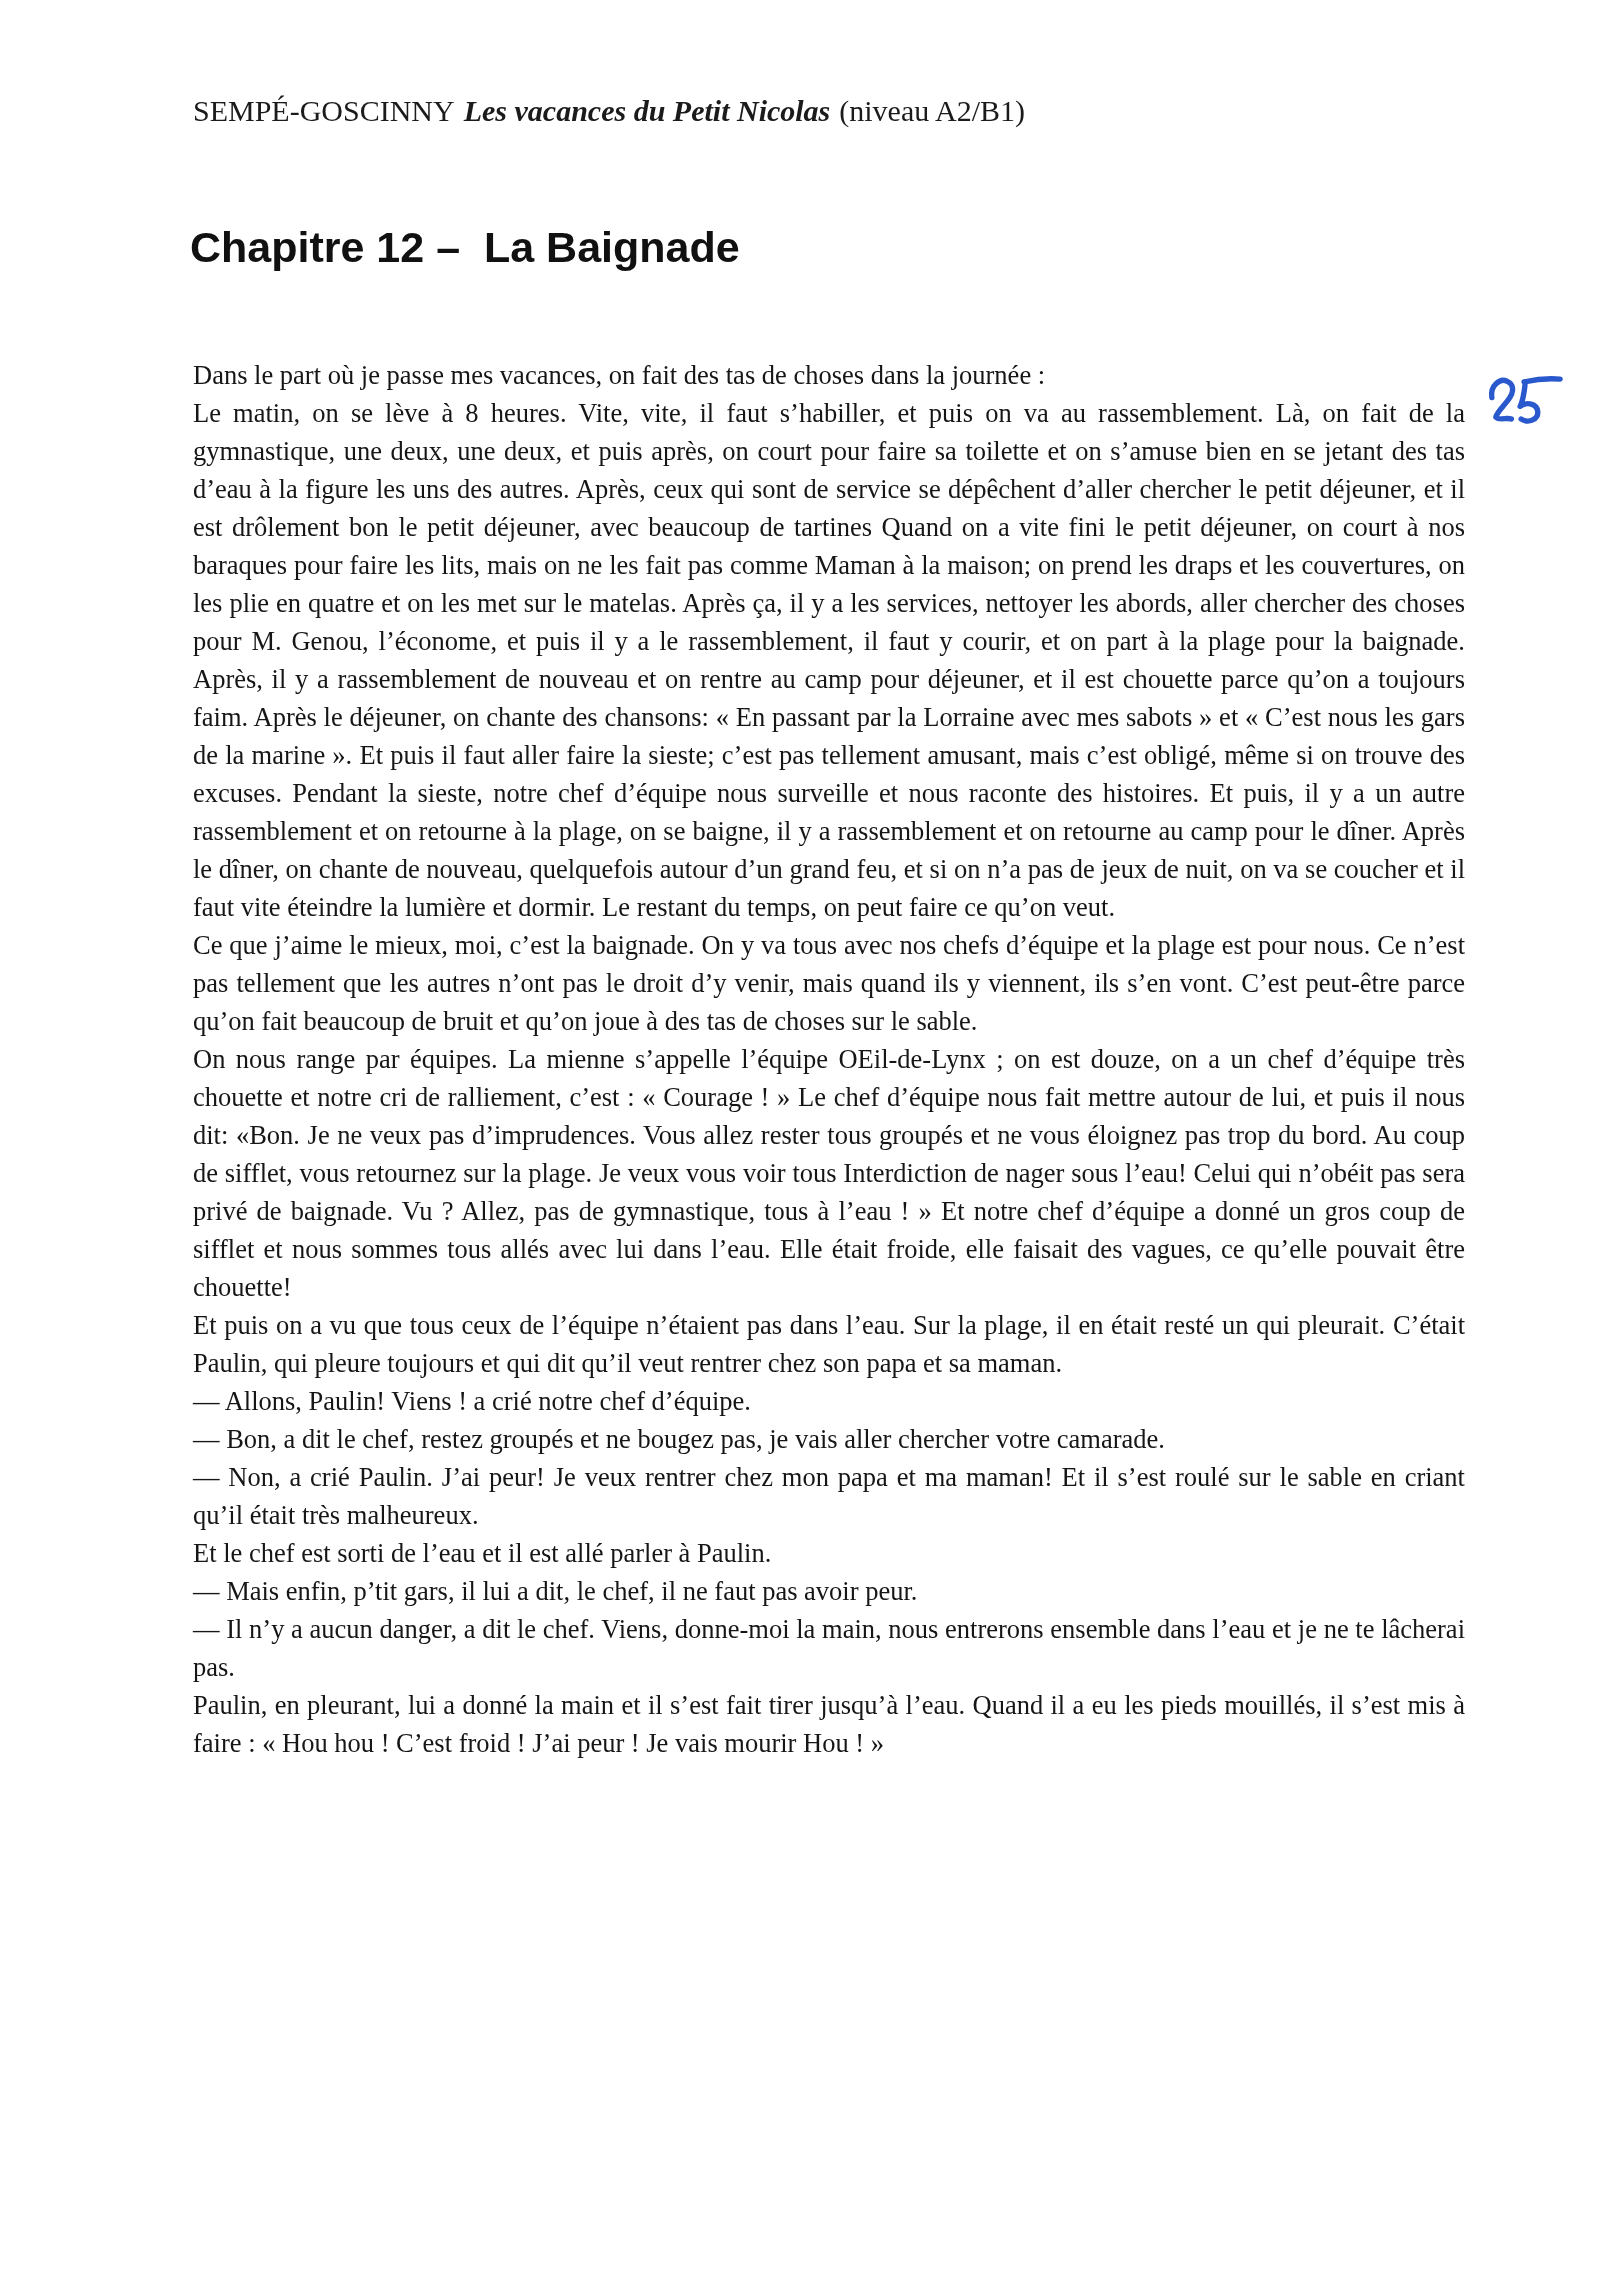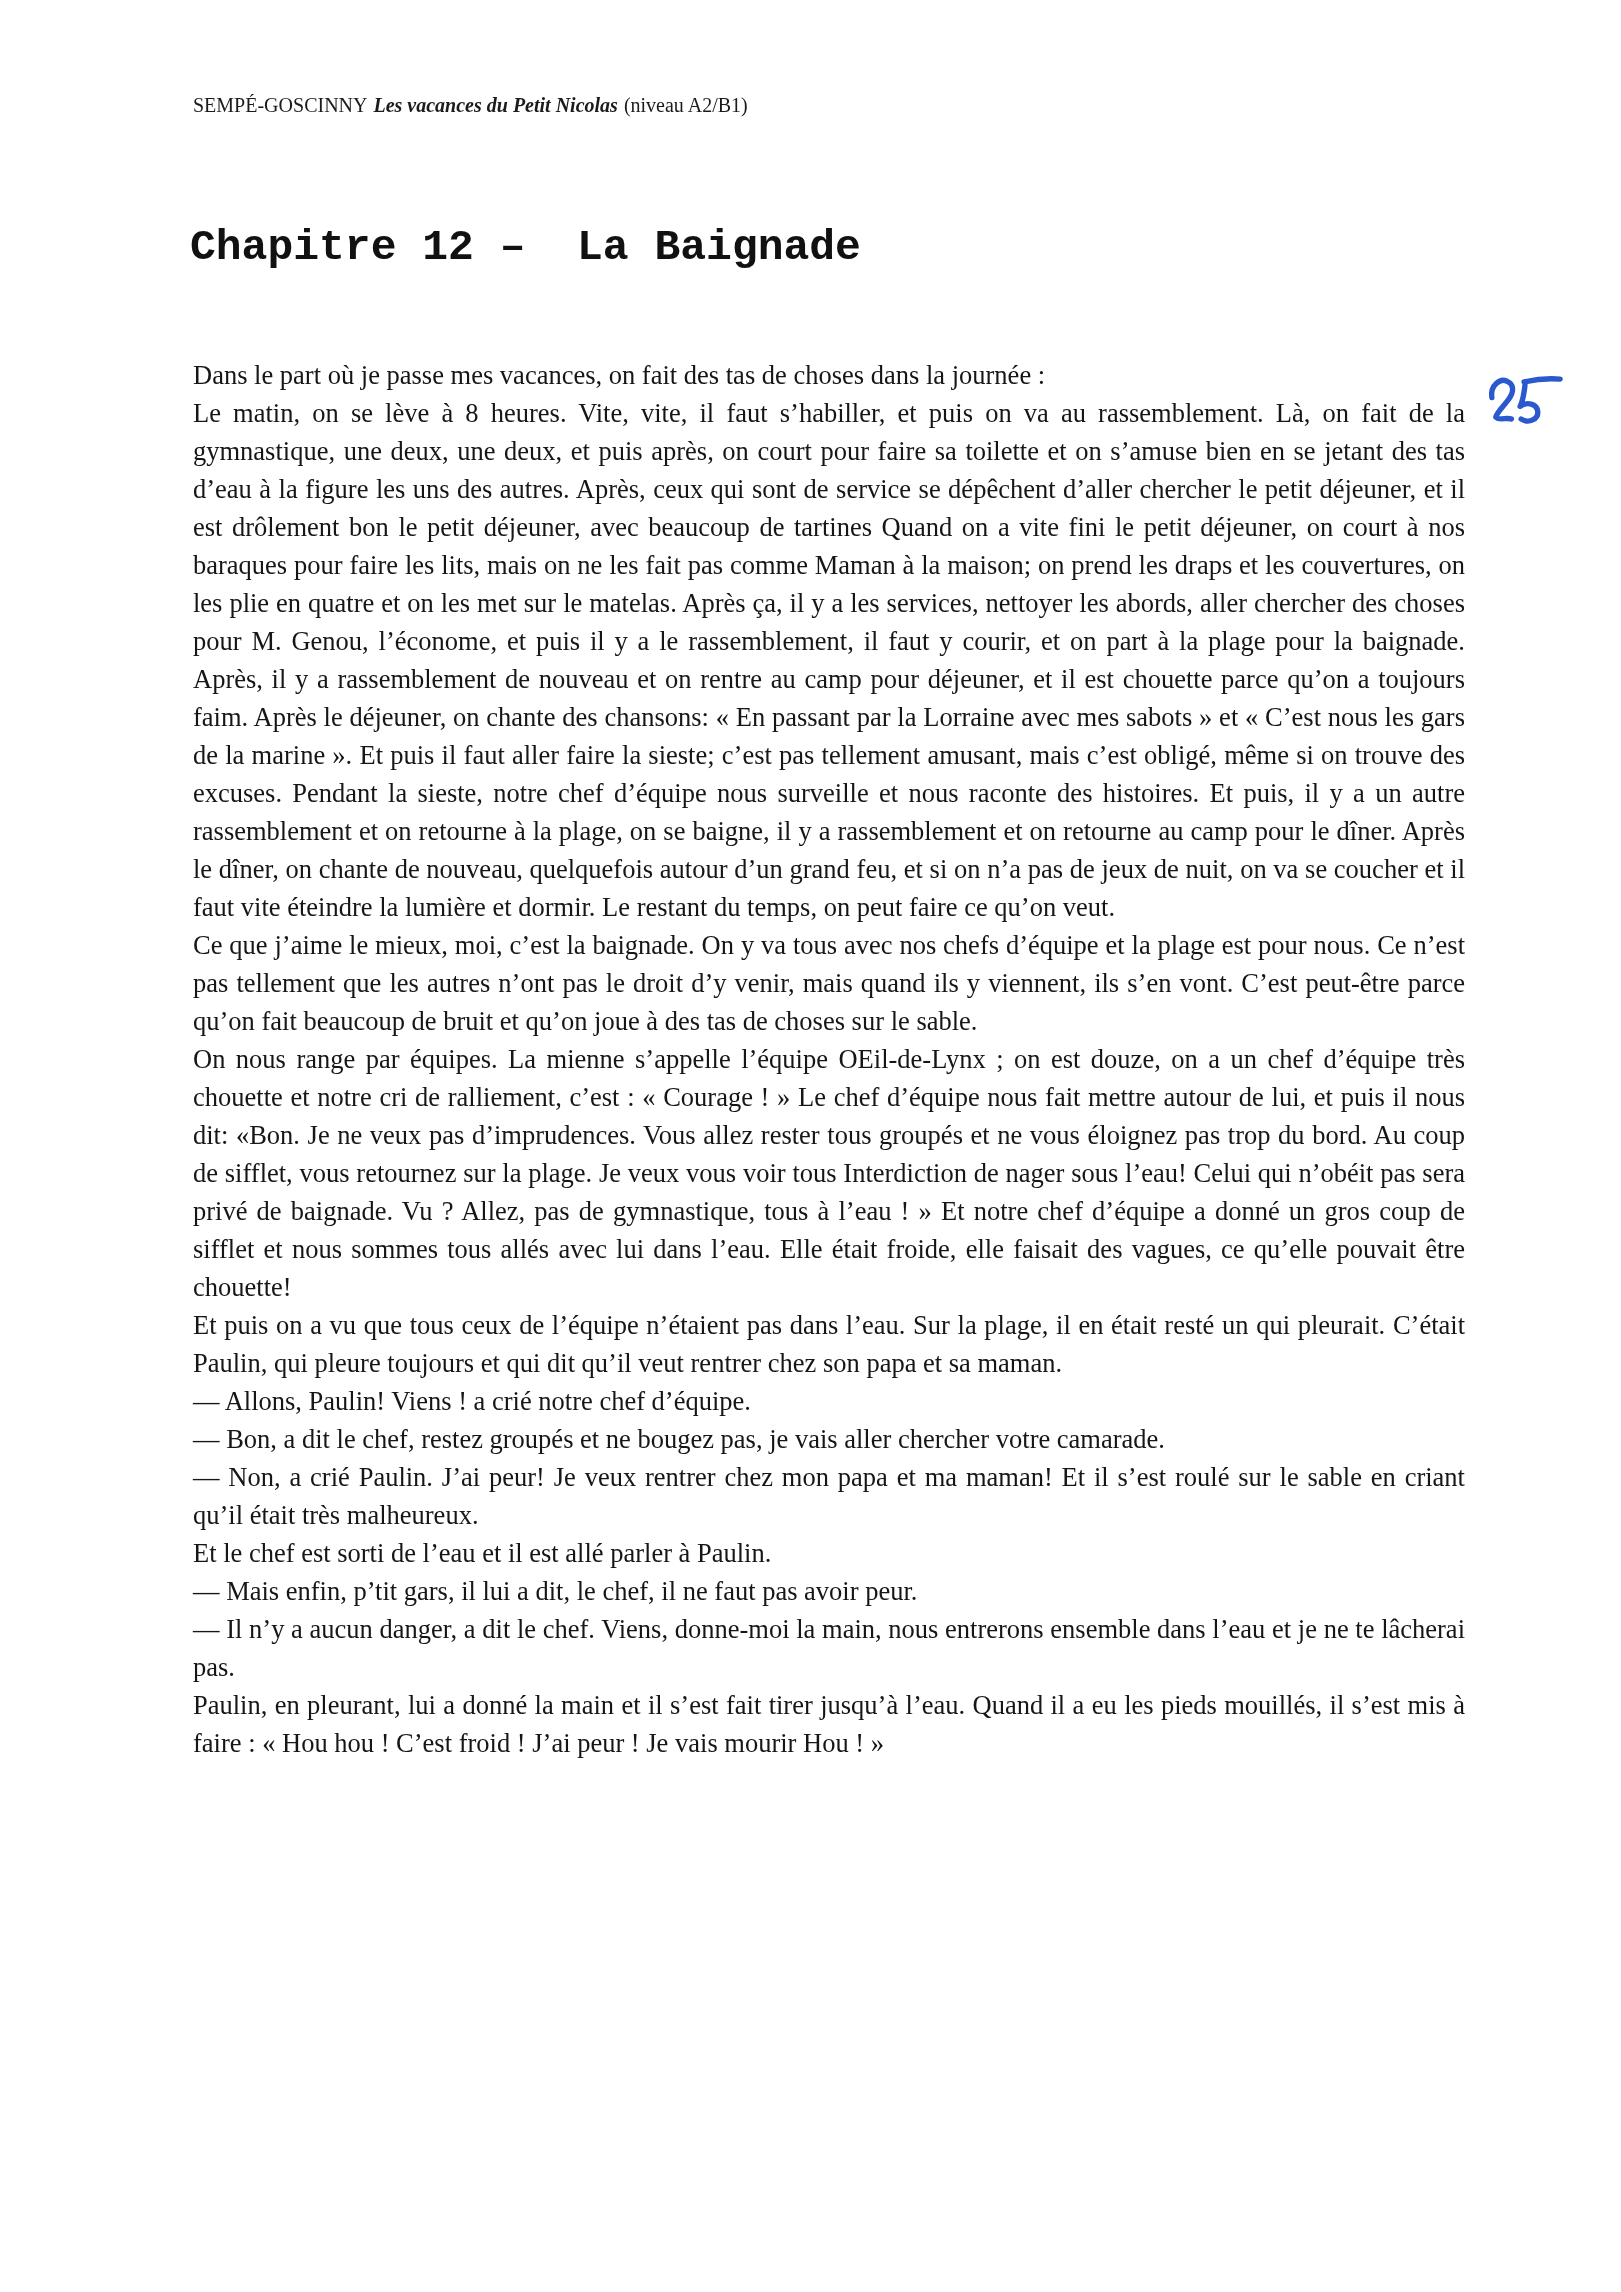--- a/index.html
+++ b/index.html
@@ -13,38 +13,38 @@
     height: 2293px;
     background: #ffffff;
     margin: 0 auto;
     overflow: hidden;
   }
   .page-header {
     position: absolute;
     left: 193px;
     top: 94px;
     font-family: "Liberation Serif", "DejaVu Serif", serif;
-    font-size: 20px;
+    font-size: 30px;
     color: #1b1b1b;
     white-space: nowrap;
   }
   .page-header .hdr-title {
     font-weight: bold;
     font-style: italic;
     margin-left: 0.30em;
   }
   .page-header .hdr-level {
     margin-left: 0.30em;
   }
   .chapter-heading {
     position: absolute;
     left: 190px;
     top: 223px;
     margin: 0;
-    font-family: Liberation Mono, monospace;
+    font-family: Liberation Sans, sans-serif;
     font-weight: bold;
     font-size: 43px;
     line-height: 1.15;
     color: #111111;
     white-space: pre;
   }
   .body-text {
     position: absolute;
     left: 193px;
     top: 356px;

